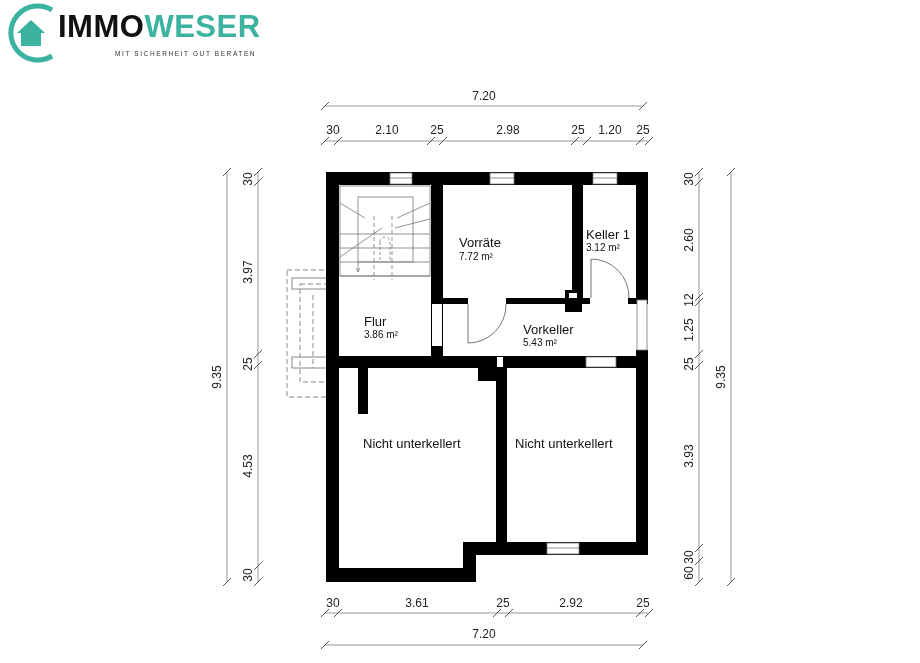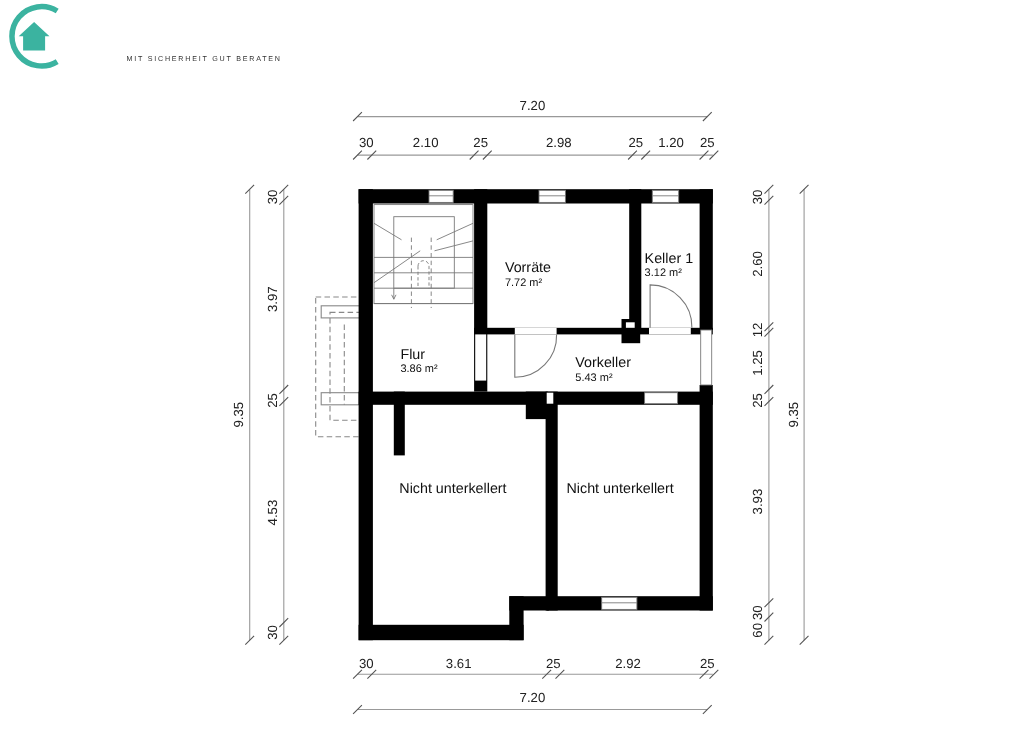--- a/index.html
+++ b/index.html
@@ -16,20 +16,23 @@
   .room-area { font-family: "Liberation Sans", sans-serif; font-size: 10px; fill: #111111; }
 </style>
 </head>
 <body>
 
 <div class="logo">
   <svg width="60" height="70" viewBox="0 0 60 70">
     <path d="M52 10 A27 27 0 1 0 52 56" fill="none" stroke="#3bb3a0" stroke-width="5"></path>
     <polygon points="17,33 31,20 45,33 41,33 41,46 21,46 21,33" fill="#3bb3a0"></polygon>
   </svg>
+  <div class="logo-word">
+    <span class="dark">IMMO</span><span class="teal">WESER</span>
+  </div>
   <div class="logo-tag">MIT SICHERHEIT GUT BERATEN</div>
 </div>
 
 <svg class="plan" width="920" height="663" viewBox="0 0 920 663">
   <g stroke="#999999" stroke-width="1" fill="none">
 
     <line x1="325" y1="106" x2="643" y2="106"></line>
 
     <line x1="325" y1="141" x2="648" y2="141"></line>
 

